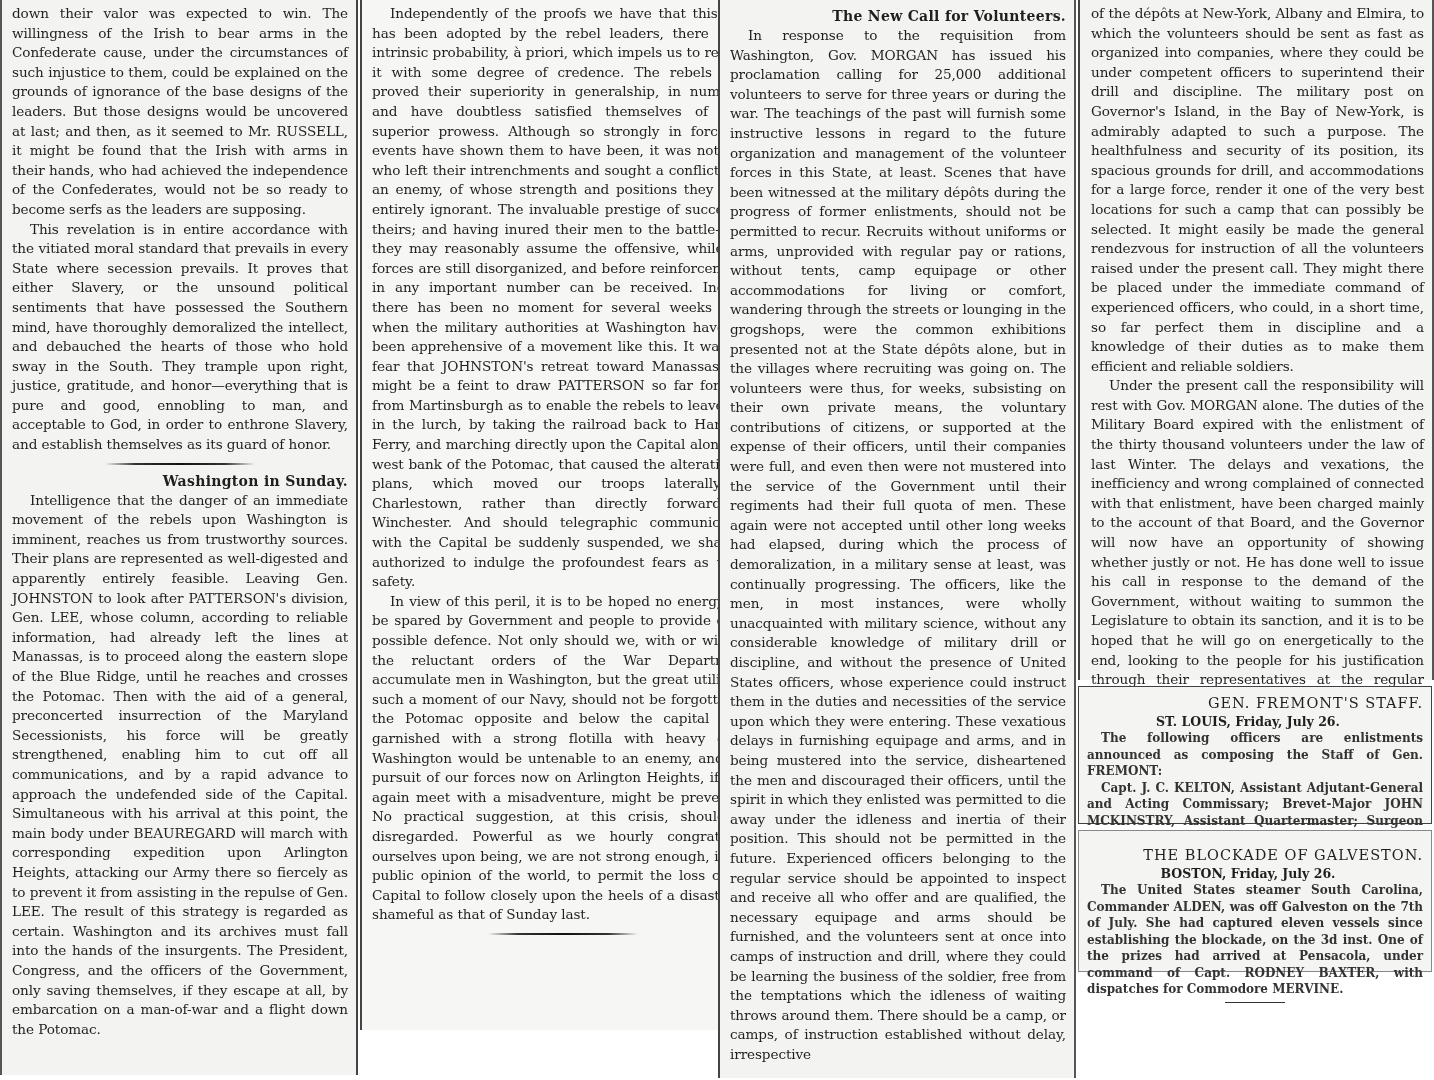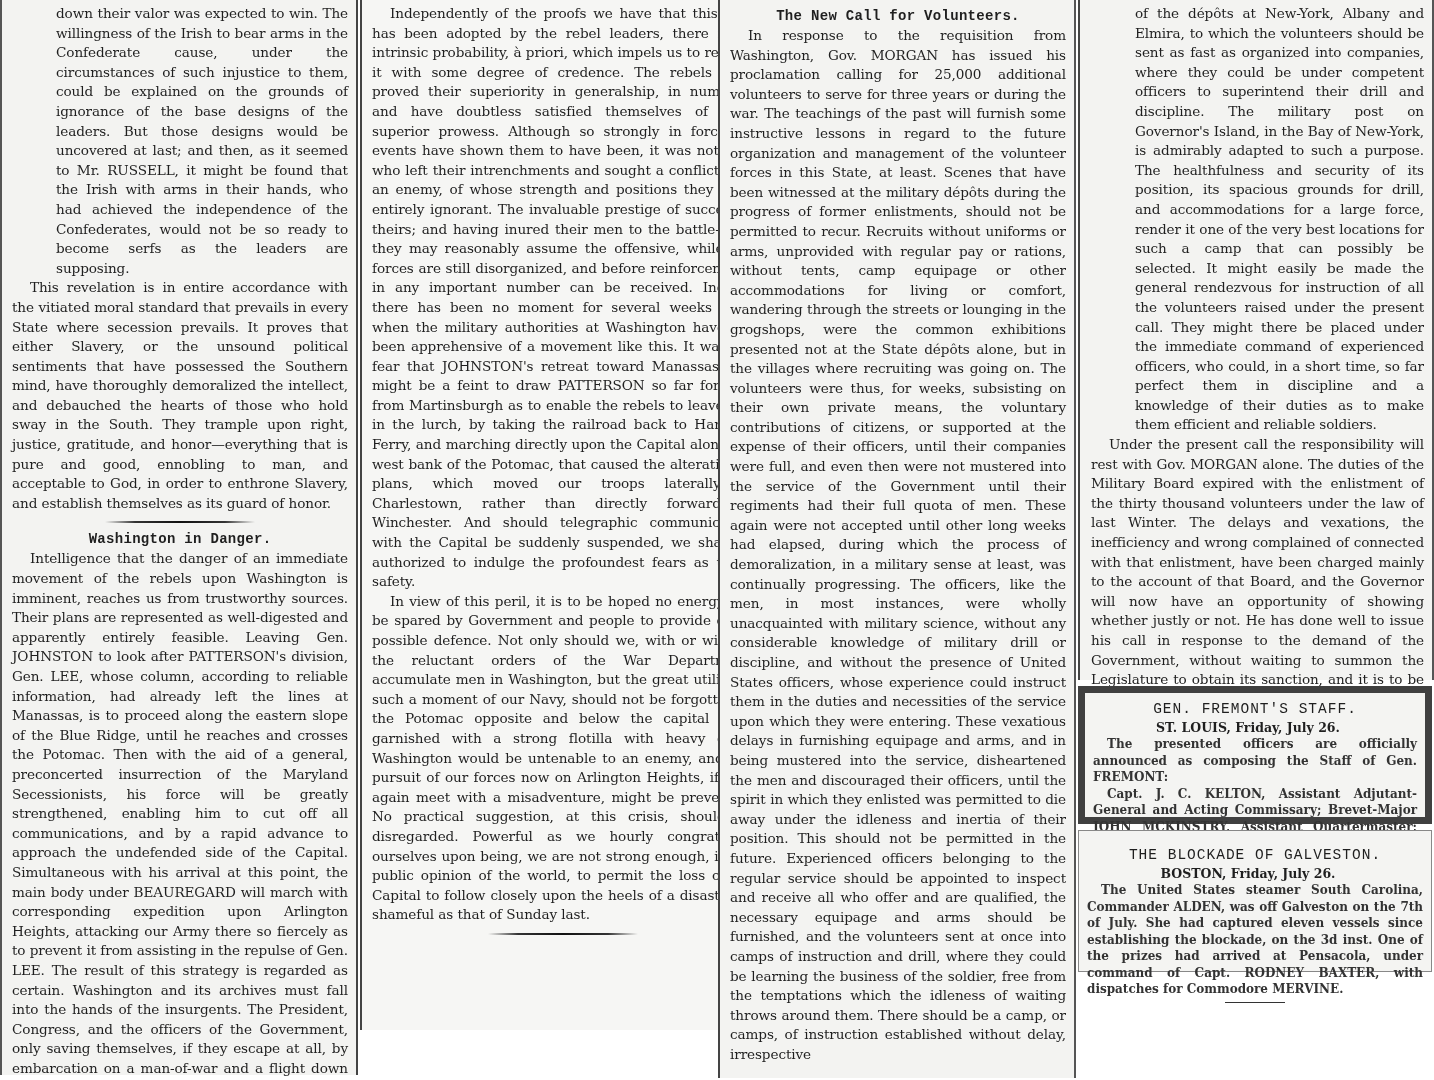--- a/index.html
+++ b/index.html
@@ -13,50 +13,50 @@
   .col {
     position:absolute; top:0;
     box-sizing:border-box;
     padding:4px 8px 0 10px;
     background:#f3f3f1;
   }
   #col1 { left:0; width:358px; height:1075px; border-left:2px solid #555; border-right:2px solid #444; }
   #col2 { left:360px; width:404px; height:1030px; border-left:2px solid #444; border-right:2px solid #555; background:#f6f6f4; }
   #col3 { left:718px; width:358px; height:1078px; border-left:2px solid #444; border-right:2px solid #555; }
   #col4 { left:1078px; width:356px; height:680px; border-left:2px solid #444; border-right:2px solid #555;padding-left:11px; }
-  #box-staff { position:absolute; left:1078px; top:686px; width:354px; height:138px; box-sizing:border-box; padding:4px 8px 0 8px; background:#f4f4f2; border:7px solid #404040; }
+  #box-staff { position:absolute; left:1078px; top:686px; width:354px; height:138px; box-sizing:border-box; padding:4px 8px 0 8px; background:#f4f4f2; border:1px solid #404040; }
   #box-blockade { position:absolute; left:1078px; top:830px; width:354px; height:142px; box-sizing:border-box; padding:12px 8px 0 8px; background:#f4f4f2; border:1px solid #888; }
 
   p.para {
     margin:0; font-size:13.6px; line-height:19.6px;
     text-align:justify; text-indent:18px;
     letter-spacing:-0.1px;
   }
-  p.para.noindent { text-indent:0;margin-left:44px; }
+  p.para.noindent { text-indent:0; }
   h2.head {
     margin:2px 0 0 0; font-size:14px; line-height:20px; font-weight:bold;
-    text-align:center; letter-spacing:0.3px;font-family:Liberation Mono, monospace;
+    text-align:right; letter-spacing:0.3px;
   }
   h2.caps { font-weight:normal; font-size:14.5px; letter-spacing:1px; }
   .dateline { text-align:center; font-size:12.5px; line-height:17px; font-weight:bold; padding-right:14px; }
   p.small { margin:0; font-size:12px; line-height:16.5px; text-align:justify; text-indent:14px; font-weight:bold; color:#333; }
   .rule {
     width:150px; height:2px; margin:8px auto 6px auto;
     background:linear-gradient(90deg, transparent, #333 20%, #111 50%, #333 80%, transparent);
   }
   .short-rule { width:60px; height:1px; margin:4px auto; background:#333; }
 </style>
 </head>
 <body>
 
 <div id="col1" class="col">
   <p class="para noindent">down their valor was expected to win. The willingness of the Irish to bear arms in the Confederate cause, under the circumstances of such injustice to them, could be explained on the grounds of ignorance of the base designs of the leaders. But those designs would be uncovered at last; and then, as it seemed to Mr. RUSSELL, it might be found that the Irish with arms in their hands, who had achieved the independence of the Confederates, would not be so ready to become serfs as the leaders are supposing.</p>
   <p class="para">This revelation is in entire accordance with the vitiated moral standard that prevails in every State where secession prevails. It proves that either Slavery, or the unsound political sentiments that have possessed the Southern mind, have thoroughly demoralized the intellect, and debauched the hearts of those who hold sway in the South. They trample upon right, justice, gratitude, and honor—everything that is pure and good, ennobling to man, and acceptable to God, in order to enthrone Slavery, and establish themselves as its guard of honor.</p>
   <div class="rule"></div>
-  <h2 class="head">Washington in Danger.</h2>
+  <h2 class="head">Washington in Sunday.</h2>
   <p class="para">Intelligence that the danger of an immediate movement of the rebels upon Washington is imminent, reaches us from trustworthy sources. Their plans are represented as well-digested and apparently entirely feasible. Leaving Gen. JOHNSTON to look after PATTERSON's division, Gen. LEE, whose column, according to reliable information, had already left the lines at Manassas, is to proceed along the eastern slope of the Blue Ridge, until he reaches and crosses the Potomac. Then with the aid of a general, preconcerted insurrection of the Maryland Secessionists, his force will be greatly strengthened, enabling him to cut off all communications, and by a rapid advance to approach the undefended side of the Capital. Simultaneous with his arrival at this point, the main body under BEAUREGARD will march with corresponding expedition upon Arlington Heights, attacking our Army there so fiercely as to prevent it from assisting in the repulse of Gen. LEE. The result of this strategy is regarded as certain. Washington and its archives must fall into the hands of the insurgents. The President, Congress, and the officers of the Government, only saving themselves, if they escape at all, by embarcation on a man-of-war and a flight down the Potomac.</p>
 </div>
 
 <div id="col2" class="col">
   <p class="para">Independently of the proofs we have that this plan has been adopted by the rebel leaders, there is an intrinsic probability, à priori, which impels us to receive it with some degree of credence. The rebels have proved their superiority in generalship, in numbers, and have doubtless satisfied themselves of their superior prowess. Although so strongly in force, as events have shown them to have been, it was not they who left their intrenchments and sought a conflict with an enemy, of whose strength and positions they were entirely ignorant. The invaluable prestige of success is theirs; and having inured their men to the battle-field, they may reasonably assume the offensive, while our forces are still disorganized, and before reinforcements in any important number can be received. Indeed, there has been no moment for several weeks past, when the military authorities at Washington have not been apprehensive of a movement like this. It was the fear that JOHNSTON's retreat toward Manassas Gap might be a feint to draw PATTERSON so far forward from Martinsburgh as to enable the rebels to leave him in the lurch, by taking the railroad back to Harper's Ferry, and marching directly upon the Capital along the west bank of the Potomac, that caused the alteration of plans, which moved our troops laterally to Charlestown, rather than directly forward to Winchester. And should telegraphic communication with the Capital be suddenly suspended, we shall be authorized to indulge the profoundest fears as to its safety.</p>
   <p class="para">In view of this peril, it is to be hoped no energy will be spared by Government and people to provide every possible defence. Not only should we, with or without the reluctant orders of the War Department, accumulate men in Washington, but the great utility, at such a moment of our Navy, should not be forgotten. If the Potomac opposite and below the capital were garnished with a strong flotilla with heavy guns, Washington would be untenable to an enemy, and any pursuit of our forces now on Arlington Heights, if they again meet with a misadventure, might be prevented. No practical suggestion, at this crisis, should be disregarded. Powerful as we hourly congratulate ourselves upon being, we are not strong enough, in the public opinion of the world, to permit the loss of the Capital to follow closely upon the heels of a disaster so shameful as that of Sunday last.</p>
   <div class="rule"></div>
 </div>
 
 <div id="col3" class="col">
@@ -65,21 +65,21 @@
 </div>
 
 <div id="col4" class="col">
   <p class="para noindent">of the dépôts at New-York, Albany and Elmira, to which the volunteers should be sent as fast as organized into companies, where they could be under competent officers to superintend their drill and discipline. The military post on Governor's Island, in the Bay of New-York, is admirably adapted to such a purpose. The healthfulness and security of its position, its spacious grounds for drill, and accommodations for a large force, render it one of the very best locations for such a camp that can possibly be selected. It might easily be made the general rendezvous for instruction of all the volunteers raised under the present call. They might there be placed under the immediate command of experienced officers, who could, in a short time, so far perfect them in discipline and a knowledge of their duties as to make them efficient and reliable soldiers.</p>
   <p class="para">Under the present call the responsibility will rest with Gov. MORGAN alone. The duties of the Military Board expired with the enlistment of the thirty thousand volunteers under the law of last Winter. The delays and vexations, the inefficiency and wrong complained of connected with that enlistment, have been charged mainly to the account of that Board, and the Governor will now have an opportunity of showing whether justly or not. He has done well to issue his call in response to the demand of the Government, without waiting to summon the Legislature to obtain its sanction, and it is to be hoped that he will go on energetically to the end, looking to the people for his justification through their representatives at the regular session.</p>
 </div>
 
 <div id="box-staff">
   <h2 class="head caps">GEN. FREMONT'S STAFF.</h2>
   <div class="dateline">ST. LOUIS, Friday, July 26.</div>
-  <p class="small">The presented officers are officially announced as composing the Staff of Gen. FREMONT:</p>
+  <p class="small">The following officers are enlistments announced as composing the Staff of Gen. FREMONT:</p>
   <p class="small">Capt. J. C. KELTON, Assistant Adjutant-General and Acting Commissary; Brevet-Major JOHN MCKINSTRY, Assistant Quartermaster; Surgeon S. G. J. DECAMP, Medical Director; Lieut.-Col. T. P. ANDREWS, Assistant Paymaster.</p>
 </div>
 
 <div id="box-blockade">
   <h2 class="head caps">THE BLOCKADE OF GALVESTON.</h2>
   <div class="dateline">BOSTON, Friday, July 26.</div>
   <p class="small">The United States steamer South Carolina, Commander ALDEN, was off Galveston on the 7th of July. She had captured eleven vessels since establishing the blockade, on the 3d inst. One of the prizes had arrived at Pensacola, under command of Capt. RODNEY BAXTER, with dispatches for Commodore MERVINE.</p>
   <div class="short-rule"></div>
 </div>
 

